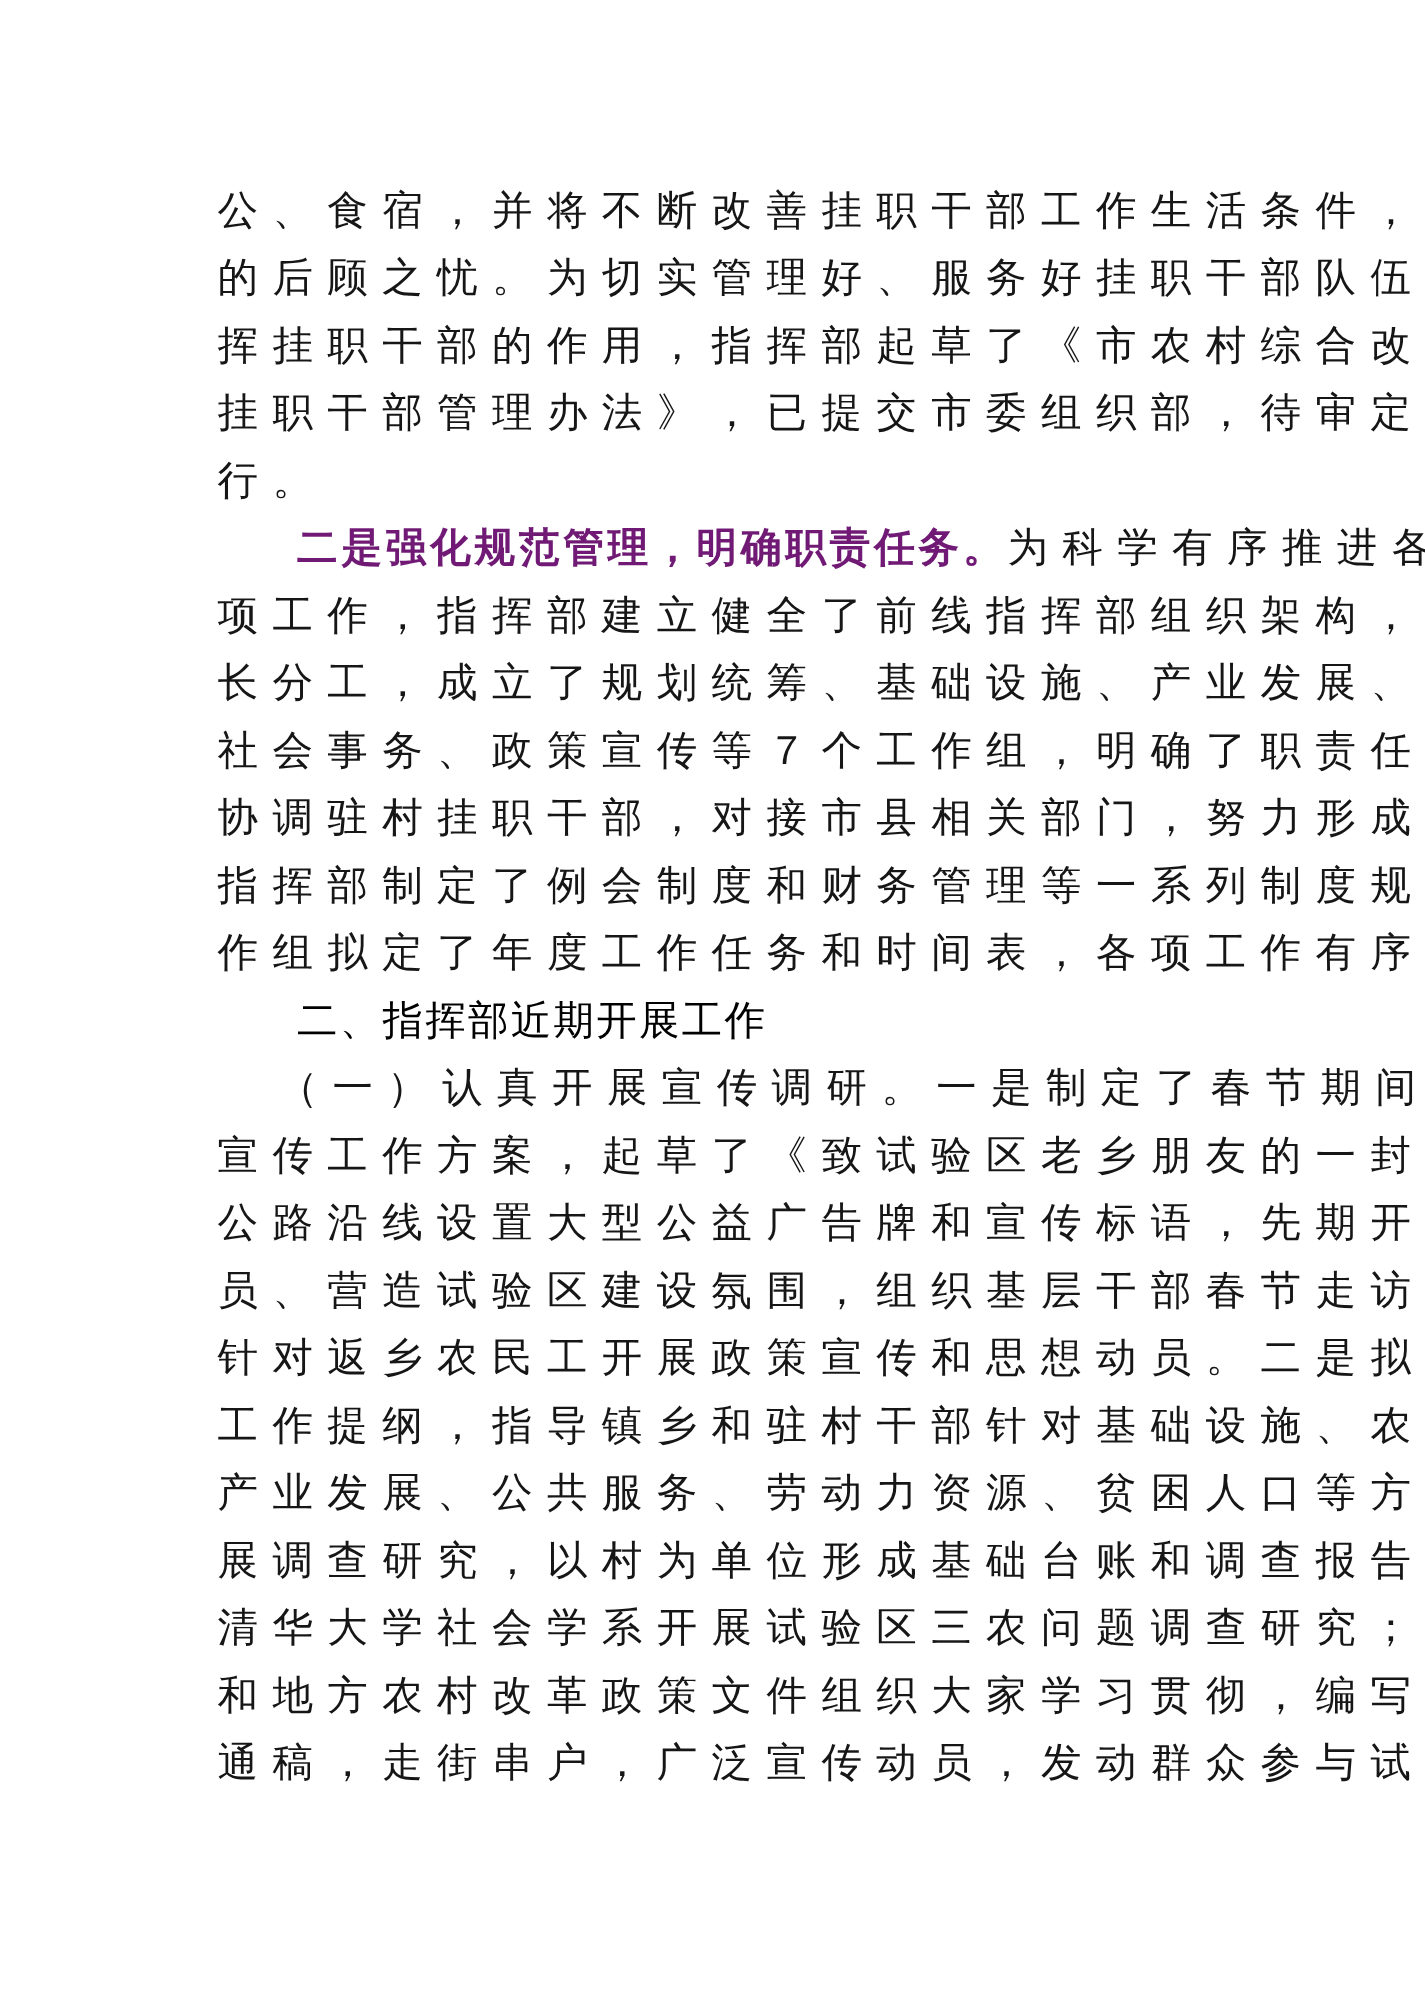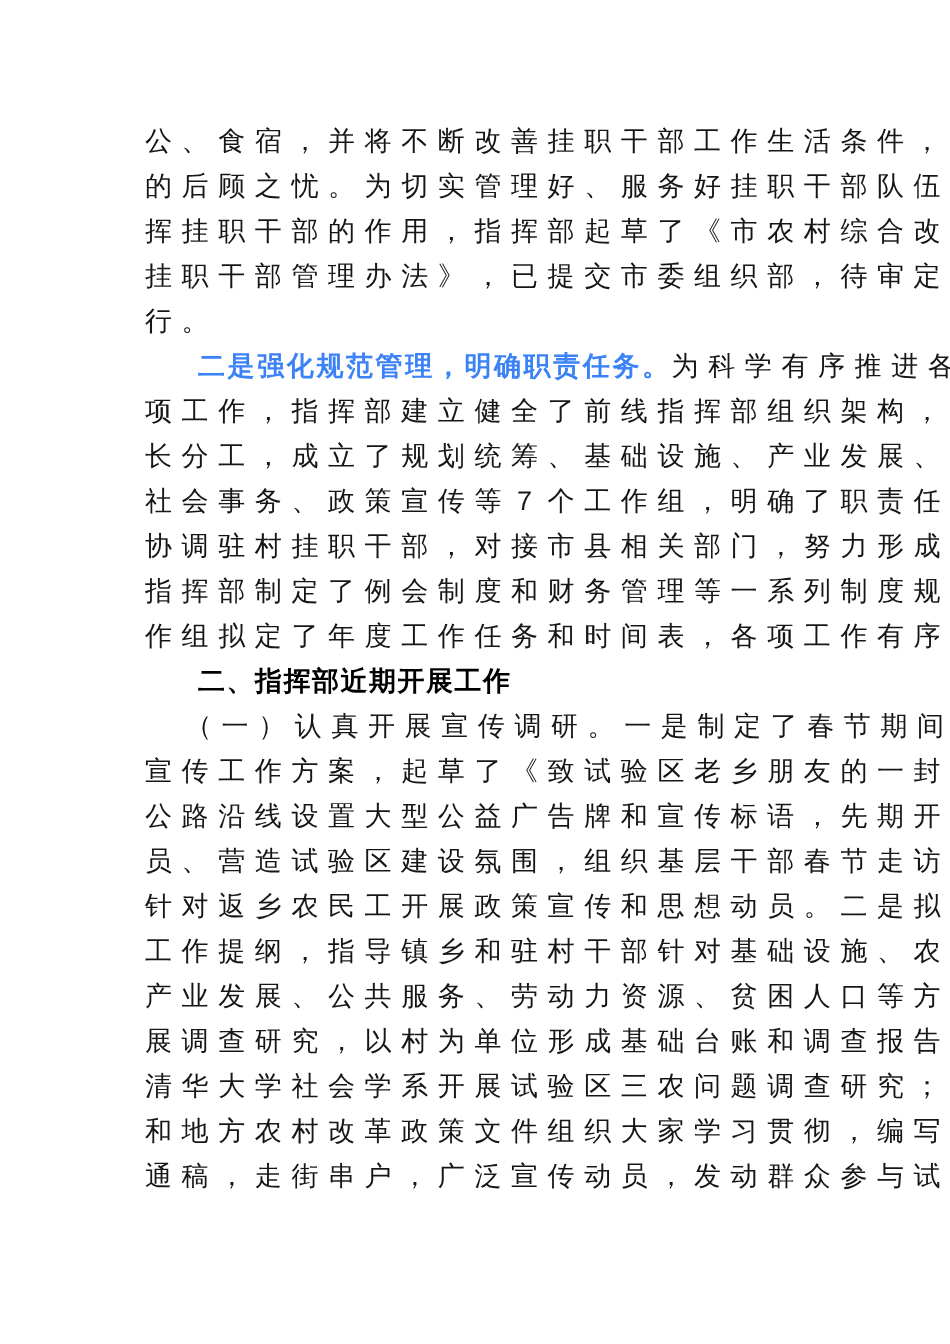--- a/index.html
+++ b/index.html
@@ -29,25 +29,25 @@
       line-height: 45px;
       font-size: 27px;
       letter-spacing: 9.6px;
       white-space: nowrap;
       color: #161616;
     }
     .bold {
       font-family: "DejaVu Sans", "Liberation Sans", sans-serif;
       font-weight: bold;
       letter-spacing: 2.6px;
-      color: #3b82f6;
+      color: #701a75;
     }
     .heading {
       font-family: "DejaVu Sans", "Liberation Sans", sans-serif;
-      font-weight: bold;
+      font-weight: normal;
       letter-spacing: 1.5px;
       color: #000000;
     }
     .indent { left: 198px; }
     .indent-paren { left: 185px; }
   </style>
 </head>
 <body>
 
 <div class="page">

